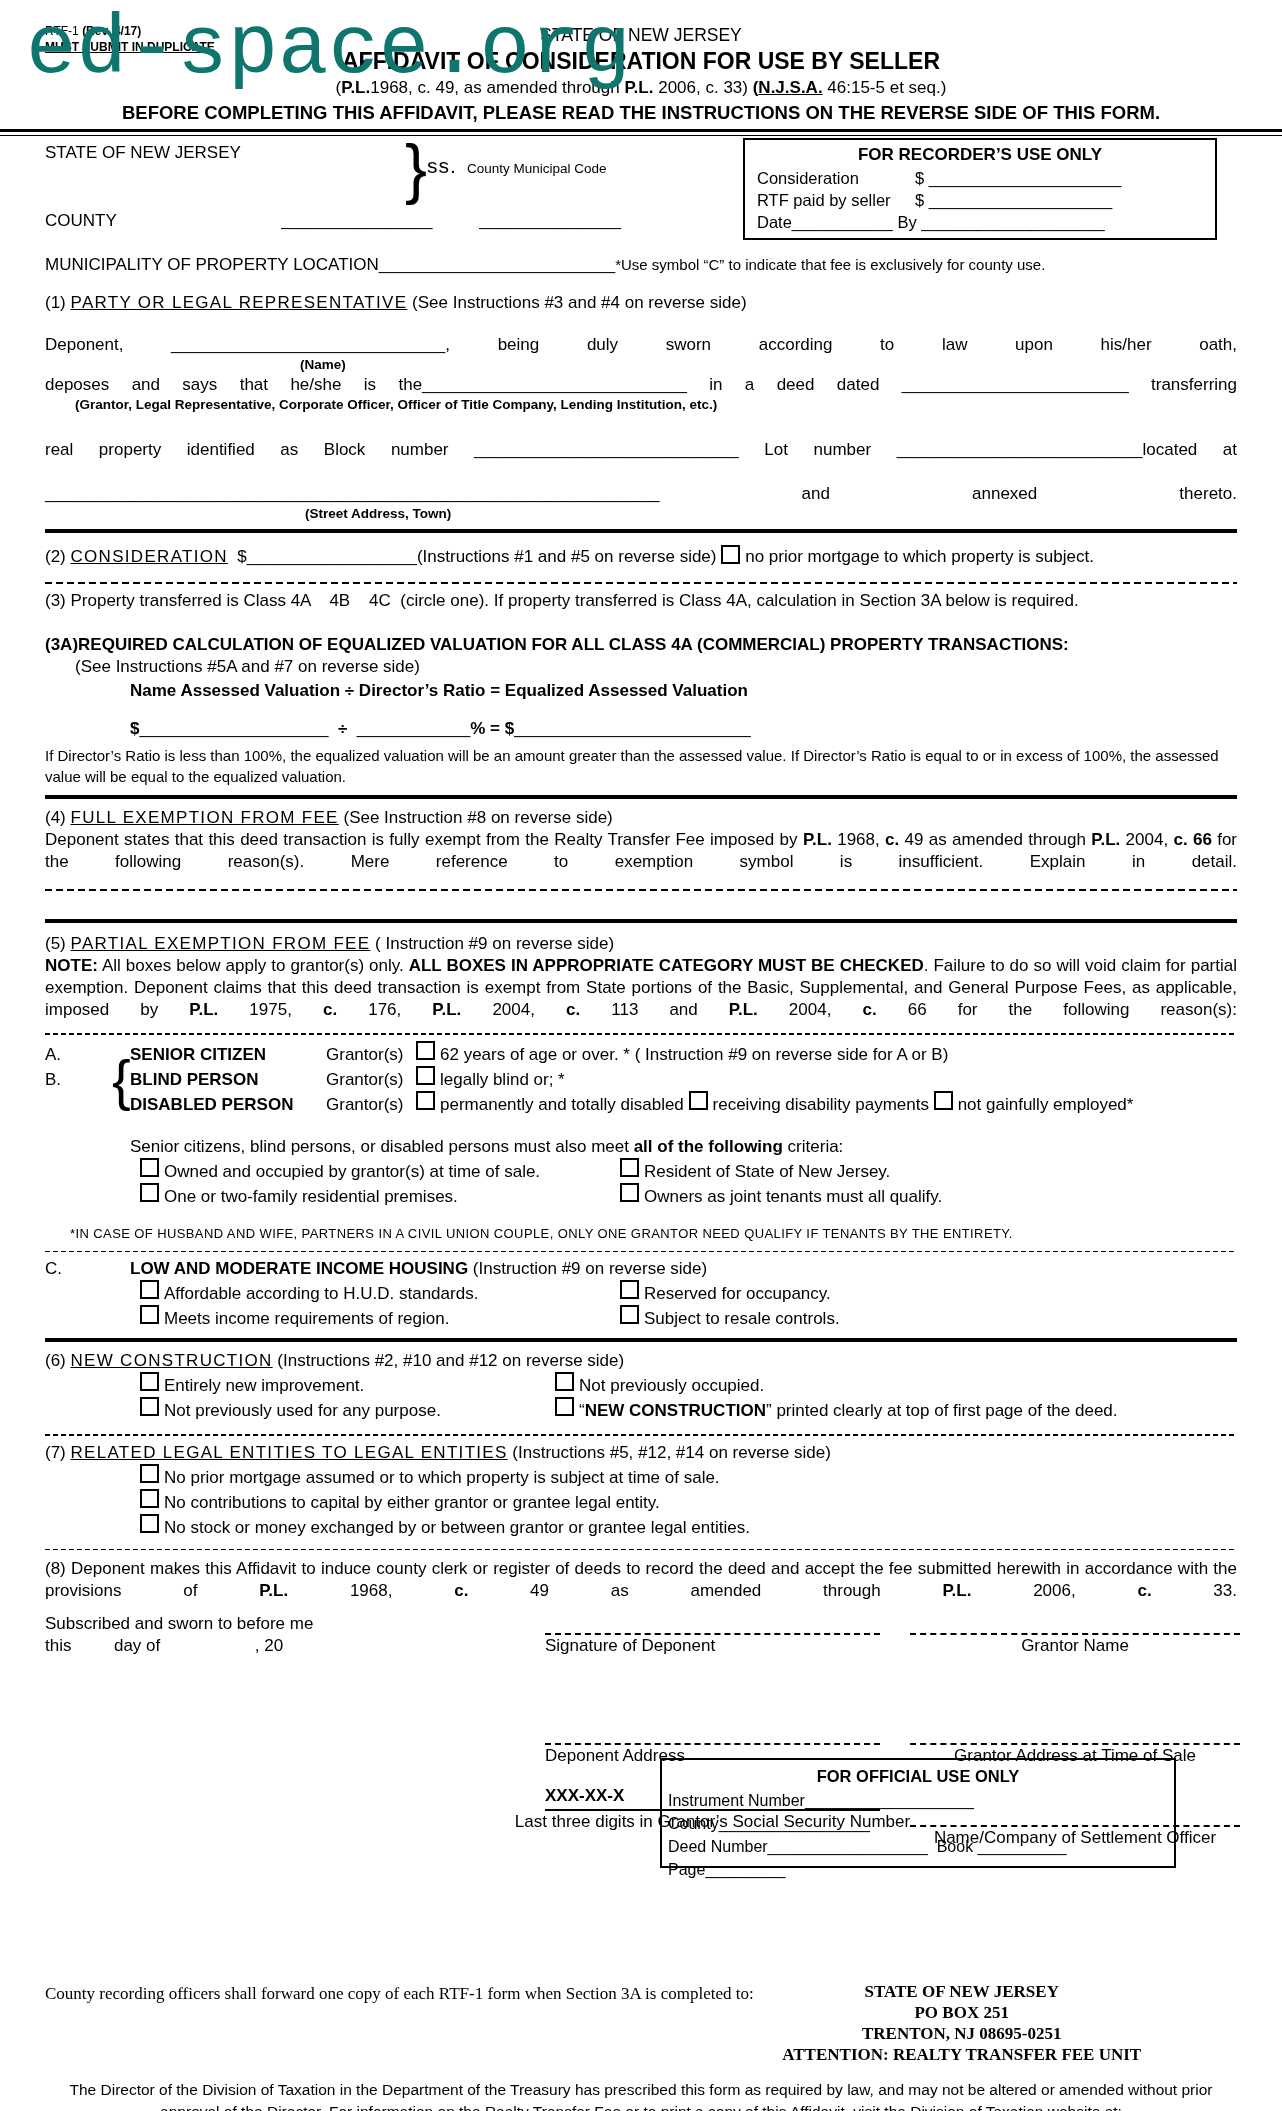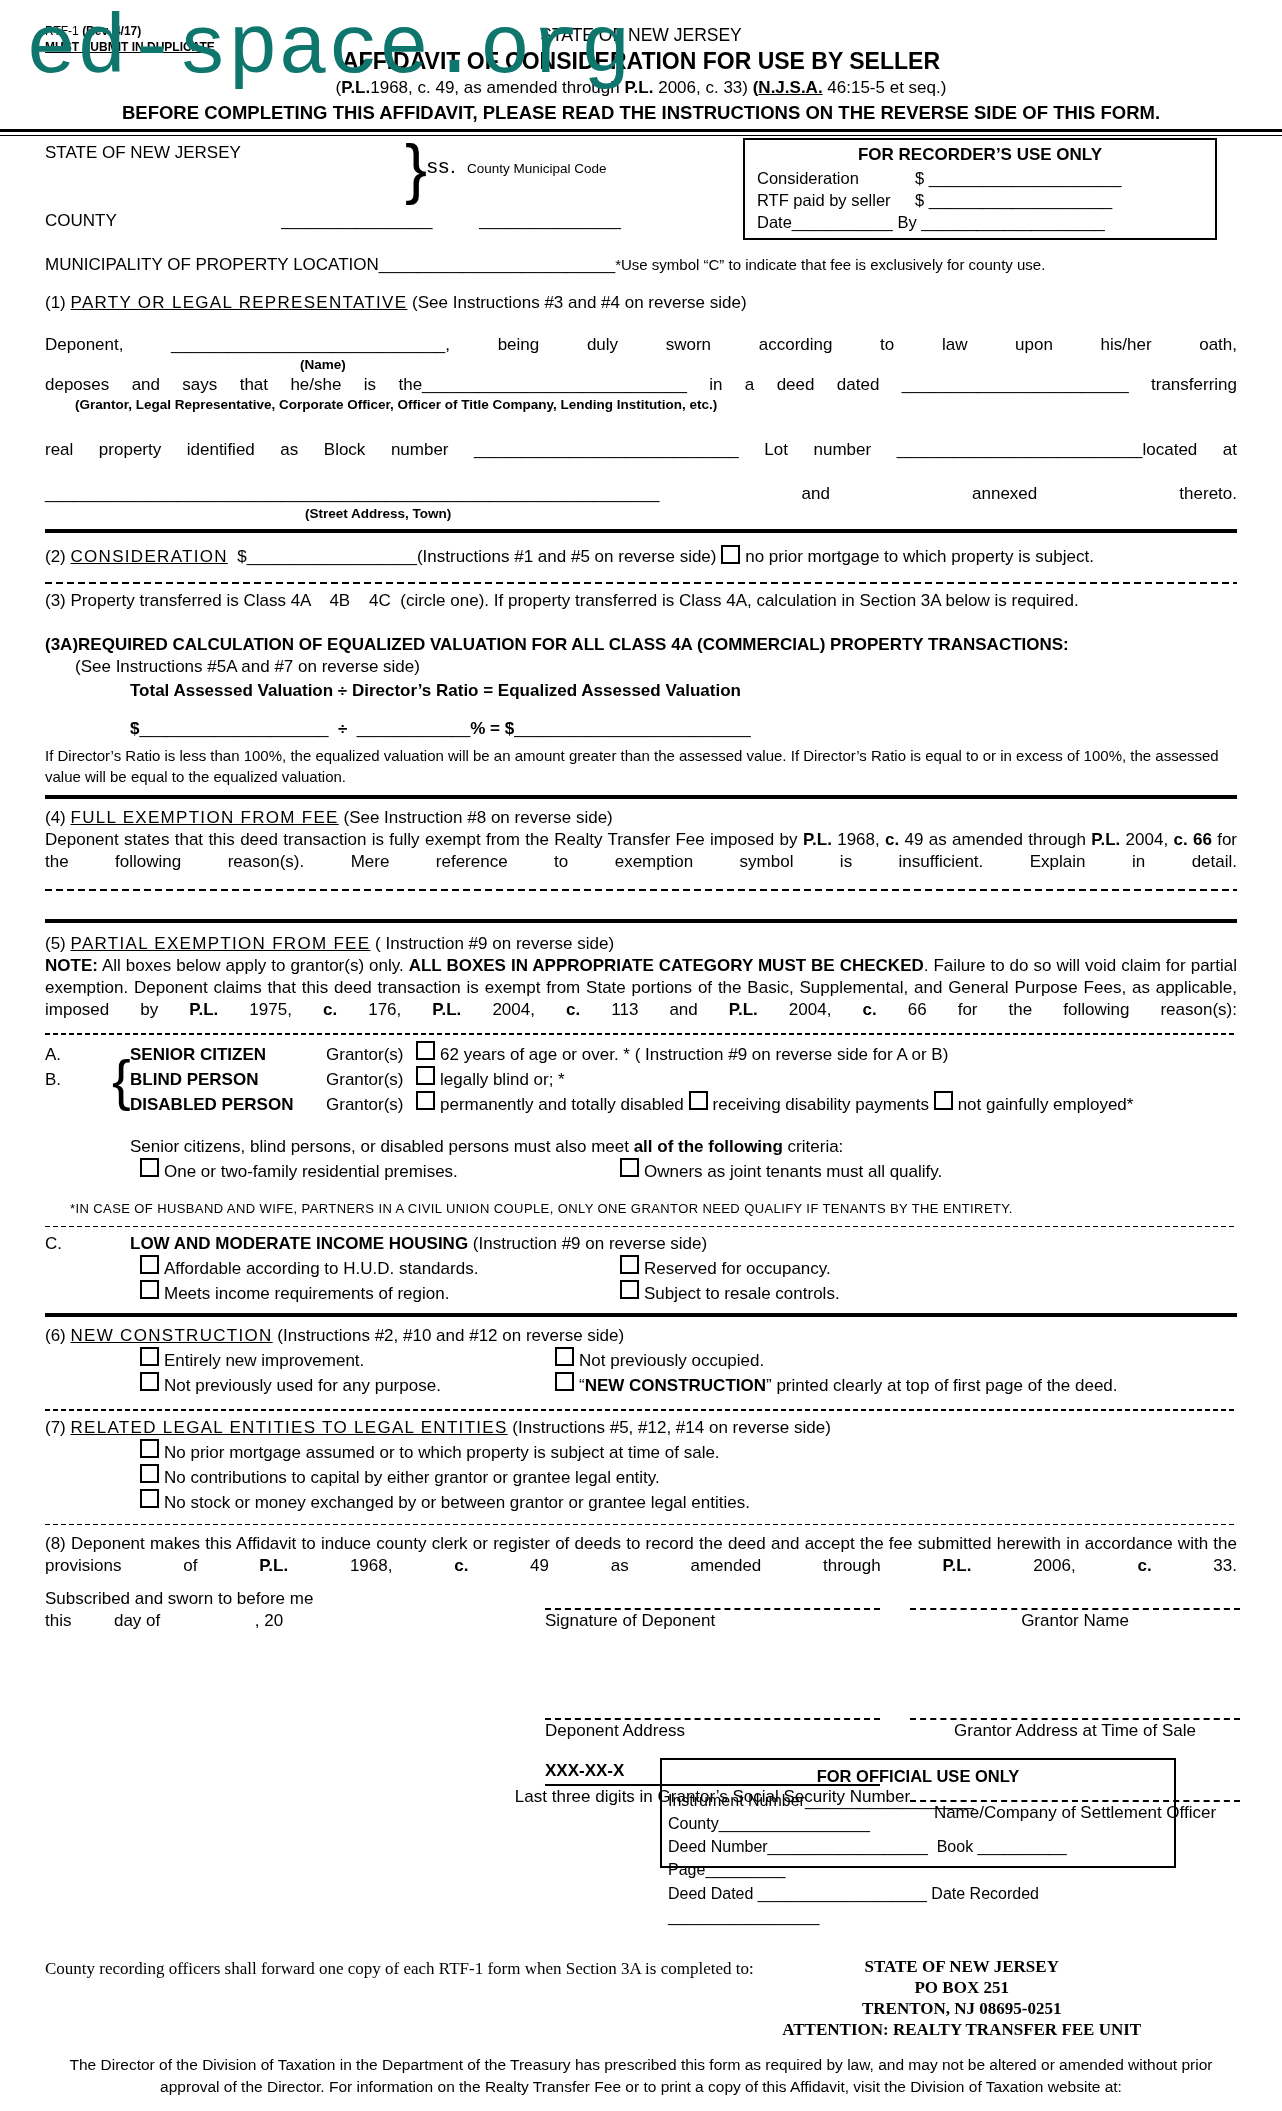--- a/index.html
+++ b/index.html
@@ -155,21 +155,21 @@
 
     <div class="line" style="margin-top:12px">
       <span data-bind-segments="s2.pre"><span>(2) </span><span class="u lsp">CONSIDERATION</span><span>  $</span></span><span class="blank" data-bind="s2.blank">__________________</span><span class="pre" data-bind="s2.mid">(Instructions #1 and #5 on reverse side) </span><span class="cb"></span><span class="pre" data-bind="s2.post">no prior mortgage to which property is subject.</span>
     </div>
     <div class="rule-dash" style="margin-top:14px"></div>
 
     <div class="line pre" style="margin-top:6px" data-bind="s3.line">(3) Property transferred is Class 4A    4B    4C  (circle one). If property transferred is Class 4A, calculation in Section 3A below is required.</div>
 
     <div class="line" style="margin-top:22px" data-bind-segments="s3a.title"><span class="b">(3A)</span><span class="b">REQUIRED CALCULATION OF EQUALIZED VALUATION FOR ALL CLASS 4A (COMMERCIAL) PROPERTY TRANSACTIONS:</span></div>
     <div class="line ml30" data-bind="s3a.see">(See Instructions #5A and #7 on reverse side)</div>
-    <div class="line b ml85" style="margin-top:2px" data-bind="s3a.formula">Total Assessed Valuation ÷ Director’s Ratio = Equalized Assessed Valuation</div>
+    <div class="line b ml85" style="margin-top:2px" data-bind="s3a.formula">Name Assessed Valuation ÷ Director’s Ratio = Equalized Assessed Valuation</div>
     <div class="line ml85" style="margin-top:16px">
       <span class="b" data-bind="s3a.cur1">$</span><span class="blank" data-bind="s3a.blank1">____________________</span><span class="b pre" data-bind="s3a.divider">  ÷  </span><span class="blank" data-bind="s3a.blank2">____________</span><span class="b pre" data-bind="s3a.equals">% = $</span><span class="blank" data-bind="s3a.blank3">_________________________</span>
     </div>
     <div class="line note15" style="margin-top:4px" data-bind="s3a.note">If Director’s Ratio is less than 100%, the equalized valuation will be an amount greater than the assessed value.  If Director’s Ratio is equal to or in excess of 100%, the assessed value will be equal to the equalized valuation.</div>
 
     <div class="rule-thick" style="margin-top:8px"></div>
 
     <div class="line" style="margin-top:8px" data-bind-segments="s4.title"><span>(4) </span><span class="u lsp">FULL EXEMPTION FROM FEE</span><span> (See Instruction #8 on reverse side)</span></div>
     <div class="line just" data-bind-segments="s4.body"><span>Deponent states that this deed transaction is fully exempt from the Realty Transfer Fee imposed by </span><span class="b">P.L.</span><span> 1968, </span><span class="b">c.</span><span> 49 as amended through </span><span class="b">P.L.</span><span> 2004, </span><span class="b">c. 66</span><span> for the following reason(s). Mere reference to exemption symbol is insufficient. Explain in detail.</span></div>
     <div class="rule-dash" style="margin-top:16px"></div>
@@ -203,20 +203,30 @@
         <span class="cb"></span>
         <span class="pre" data-bind="s5.rowB2.opt1">permanently and totally disabled </span>
         <span class="cb"></span>
         <span class="pre" data-bind="s5.rowB2.opt2">receiving disability payments </span>
         <span class="cb"></span>
         <span class="pre" data-bind="s5.rowB2.opt3">not gainfully employed*</span>
       </div>
     </div>
 
     <div class="line ml85" style="margin-top:20px" data-bind-segments="s5.criteria_intro"><span>Senior citizens, blind persons, or disabled persons must also meet </span><span class="b">all of the following</span><span> criteria:</span></div>
+    <div class="optrow ml95">
+      <span class="cell w480">
+          <span class="cb"></span>
+          <span data-bind="s5.criteria.0.left">Owned and occupied by grantor(s) at time of sale.</span>
+        </span>
+      <span class="cell">
+          <span class="cb"></span>
+          <span data-bind="s5.criteria.0.right">Resident of State of New Jersey.</span>
+        </span>
+    </div>
     <div class="optrow ml95">
       <span class="cell w480">
           <span class="cb"></span>
           <span data-bind="s5.criteria.1.left">One or two-family residential premises.</span>
         </span>
       <span class="cell">
           <span class="cb"></span>
           <span data-bind="s5.criteria.1.right">Owners as joint tenants must all qualify.</span>
         </span>
     </div>
@@ -352,15 +362,14 @@
       </span>
     </div>
     <div class="director" data-bind="footer.director">The Director of the Division of Taxation in the Department of the Treasury has prescribed this form as required by law, and may not be altered or amended without prior approval of the Director. For information on the Realty Transfer Fee or to print a copy of this Affidavit, visit the Division of Taxation website at:</div>
 
   </div>
 
   <div class="obox">
     <div class="obox-title" data-bind="official.title">FOR OFFICIAL USE ONLY</div>
     <div data-bind-segments="official.row1"><span>Instrument Number</span><span>___________________</span><span> County</span><span>_________________</span></div>
     <div data-bind-segments="official.row2"><span>Deed Number</span><span>__________________</span><span>  Book </span><span>__________</span><span> Page</span><span>_________</span></div>
-    <div data-bind-segments="official.row3"><span>Deed Dated </span><span>___________________</span><span> Date Recorded </span><span>_________________</span></div>
   </div>
 </div>
 
 </body></html>

